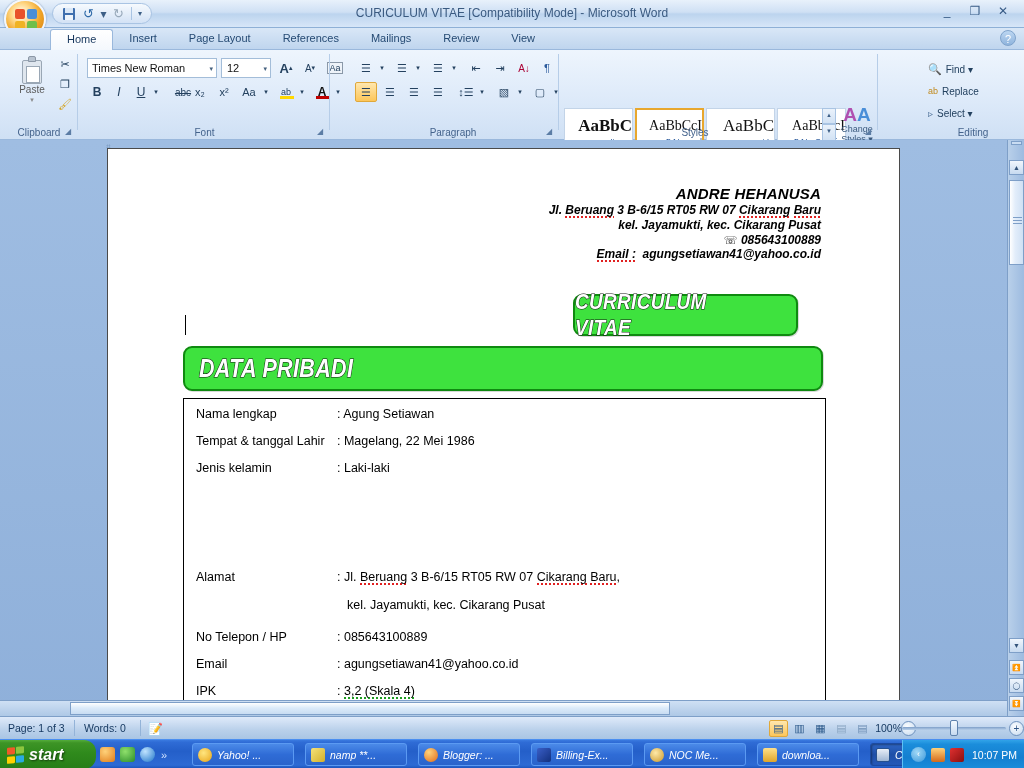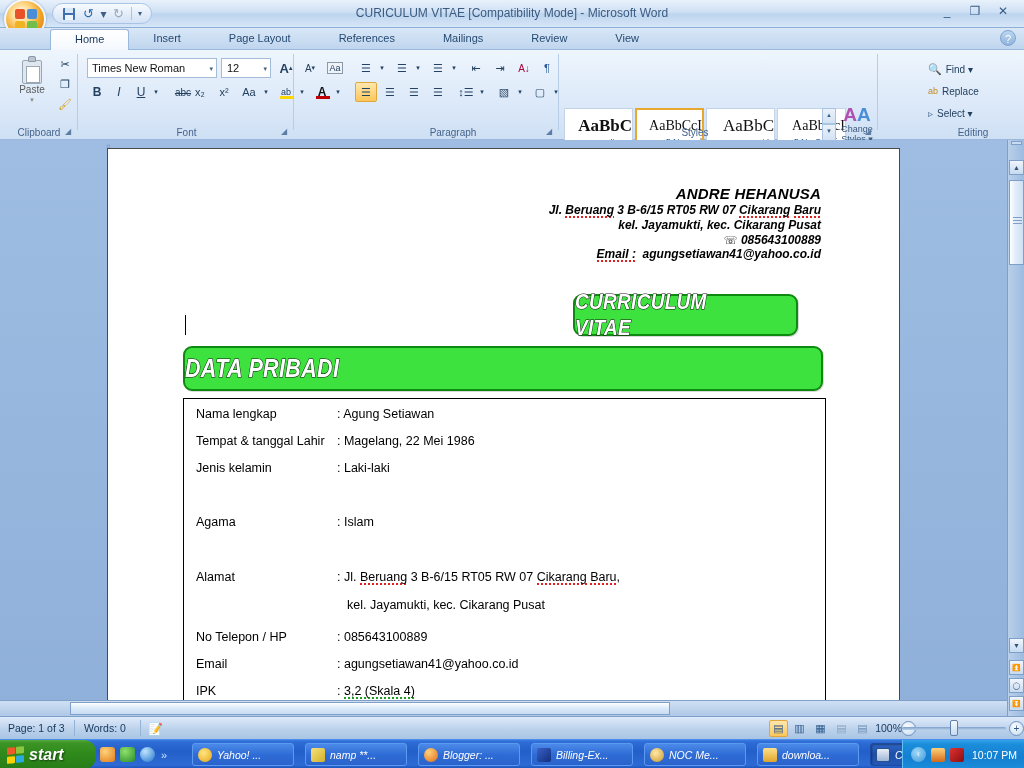--- a/index.html
+++ b/index.html
@@ -54,21 +54,21 @@
   .win-ctrl { position:absolute; top:4px; display:flex; gap:6px; right:10px; }
   .win-ctrl span { width:22px; height:16px; text-align:center; font-size:12px; color:#365a85; cursor:default; }
 
   
   .tabbar {
     position:absolute; left:0; top:28px; width:1024px; height:22px;
     background:linear-gradient(180deg,#d9e7f7,#bfd5ee);
     border-bottom:1px solid #9ab8dc;
   }
   .tab {
-    position:relative; float:left; height:22px; line-height:21px; padding:0 24px;
+    position:relative; float:left; height:22px; line-height:21px; padding:0 16px;
     font-size:11px; color:#254a73; cursor:default;
   }
   .tab.active {
     background:linear-gradient(180deg,#ffffff,#f4f8fd);
     border:1px solid #9ab8dc; border-bottom:none; border-radius:3px 3px 0 0;
     color:#16365c; margin-top:1px; height:21px; line-height:19px;
   }
   .help-ico {
     position:absolute; right:8px; top:2px; width:16px; height:16px; border-radius:50%;
     background:linear-gradient(180deg,#bcd6f2,#8fb4dd); color:#fff;
@@ -104,21 +104,21 @@
     background:#b9c4d1; border:1px solid #8b97a6; border-radius:2px 2px 0 0; }
   .clip-page { position:absolute; left:7px; top:10px; width:14px; height:17px;
     background:#fff; border:1px solid #9aa7b5; }
   .paste-caret { font-size:7px; color:#8a8a8a; margin-top:1px; }
   .clip-small { position:absolute; left:56px; width:18px; height:17px; }
   .scissors { top:6px; }
   .copy-ico { top:26px; }
   .format-ico { top:46px; }
 
   
-  #g-font { left:79px; width:215px; }
+  #g-font { left:79px; width:251px; }
   .font-name {
     position:absolute; left:8px; top:8px; width:130px; height:20px;
     background:#fff; border:1px solid #a3bdd9; font-size:11px; color:#111;
     display:flex; align-items:center; padding-left:4px;
   }
   .combo-arrow { position:absolute; right:3px; top:6px; font-size:7px; color:#45617f; }
   .font-size {
     position:absolute; left:142px; top:8px; width:50px; height:20px;
     background:#fff; border:1px solid #a3bdd9; font-size:11px; color:#111;
     display:flex; align-items:center; padding-left:5px;
@@ -187,21 +187,21 @@
     display:flex; align-items:center; box-shadow:1px 1px 0 rgba(0,0,0,.15);
   }
   .badge span {
     font-family:"Liberation Sans", sans-serif; font-weight:bold; font-style:italic;
     color:#fff; letter-spacing:.4px;
     -webkit-text-stroke:1.1px #111; paint-order:stroke fill;
     transform:scaleX(.86); transform-origin:left center;
   }
   #badge-cv { left:465px; top:145px; width:225px; height:42px; justify-content:center; }
   #badge-cv span { font-size:22px; }
-  #badge-dp { left:75px; top:197px; width:640px; height:45px; }
+  #badge-dp { left:75px; top:197px; width:640px; height:45px; padding-left:14px; }
   #badge-dp span { font-size:25px; }
 
   .table {
     position:absolute; left:75px; top:249px; width:643px; height:310px;
     border:1px solid #000; border-bottom:none;
   }
   .row { position:absolute; left:0; width:100%; height:27.5px; font-size:12.5px;
     color:#000; font-family:"Liberation Sans", sans-serif; }
   .lbl { position:absolute; left:12px; top:0; }
   .val { position:absolute; left:153px; top:0; }
@@ -522,24 +522,20 @@
           <span class="val">: Agung Setiawan</span>
         </div>
         <div class="row" style="top:35px">
           <span class="lbl">Tempat &amp; tanggal Lahir</span>
           <span class="val">: Magelang,  22 Mei 1986</span>
         </div>
         <div class="row" style="top:62px">
           <span class="lbl">Jenis kelamin</span>
           <span class="val">: Laki-laki</span>
         </div>
-        <div class="row" style="top:116px">
-          <span class="lbl">Agama</span>
-          <span class="val">: Islam</span>
-        </div>
         <div class="row" style="top:171px">
           <span class="lbl">Alamat</span>
           <span class="val"><span>: Jl. </span><span class="sq-red">Beruang</span><span> 3 B-6/15  RT05  RW 07 </span><span class="sq-red">Cikarang</span><span>  </span><span class="sq-red">Baru</span><span>,</span></span>
         </div>
         <div class="row" style="top:199px">
           <span class="val2">kel. Jayamukti,  kec. Cikarang  Pusat</span>
         </div>
         <div class="row" style="top:231px">
           <span class="lbl">No Telepon / HP</span>
           <span class="val">: 085643100889</span>

